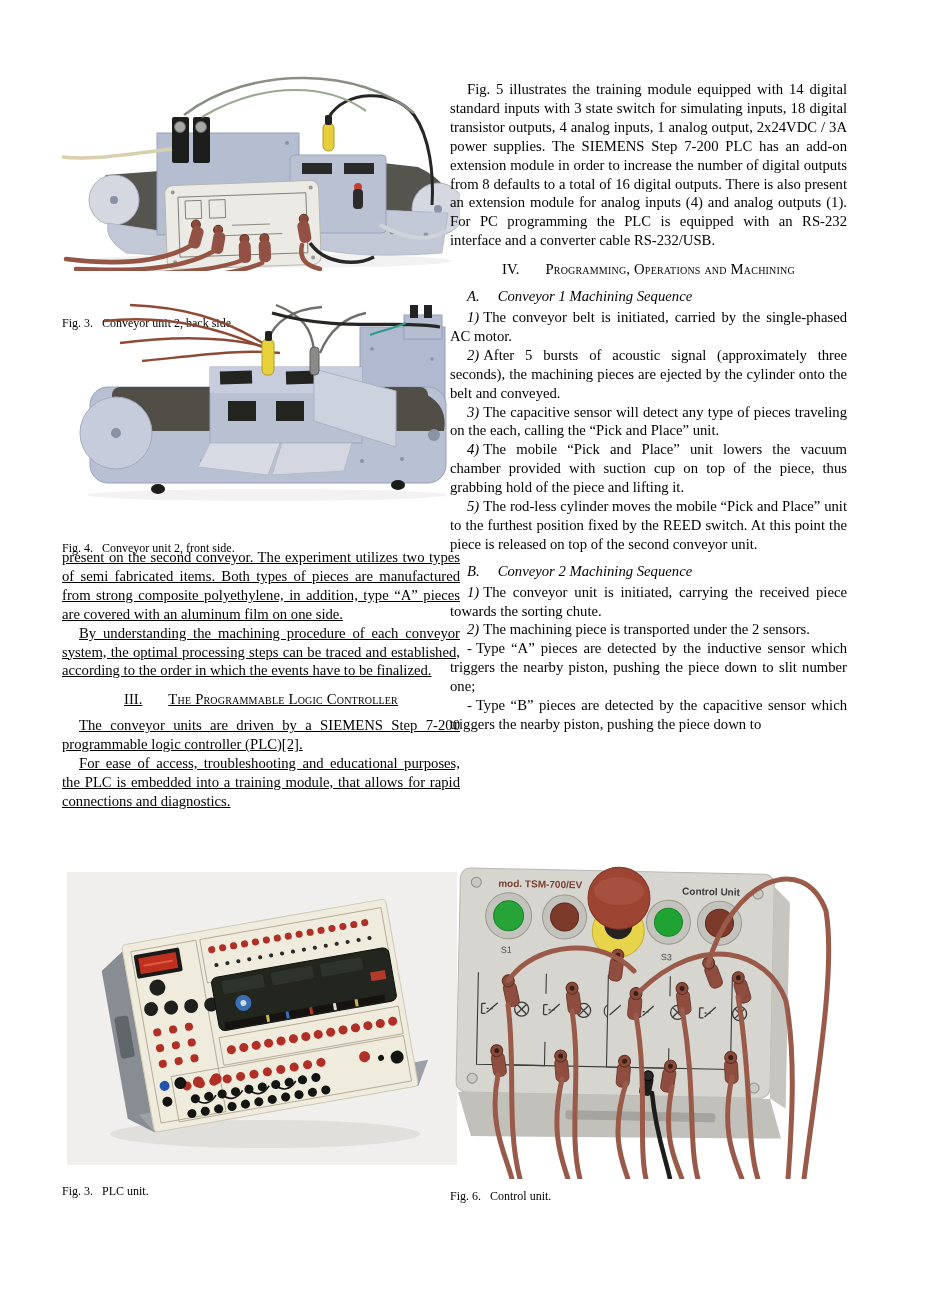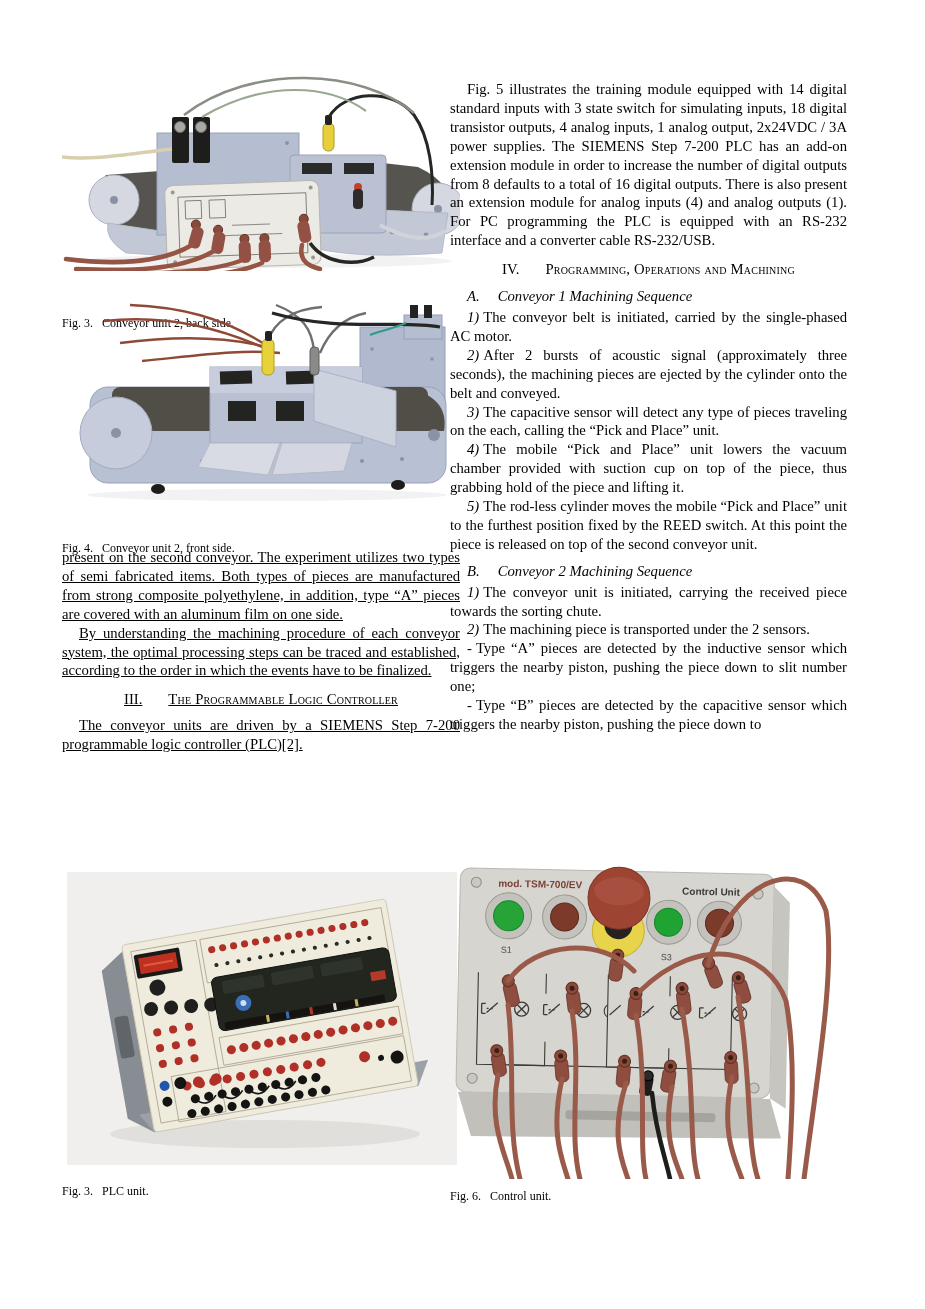--- a/index.html
+++ b/index.html
@@ -183,20 +183,21 @@
 
   <div class="abs caption" style="top:541px;">
     <span class="cap-label">Fig. 4.</span><span>Conveyor unit 2, front side.</span>
   </div>
 
   <div class="abs body-text" style="top:548px;width:398px;text-decoration:underline;">
     <p class="noindent">present on the second conveyor. The experiment utilizes two types of semi fabricated items. Both types of pieces are manufactured from strong composite polyethylene, in addition, type “A” pieces are covered with an aluminum film on one side.</p>
     <p>By understanding the machining procedure of each conveyor system, the optimal processing steps can be traced and established, according to the order in which the events have to be finalized.</p>
     <p class="sec-head"><span class="sec-num">III.</span><span class="sec-title">The Programmable Logic Controller</span></p>
     <p>The conveyor units are driven by a SIEMENS Step 7-200 programmable logic controller (PLC)[2].</p>
+    <p>For ease of access, troubleshooting and educational purposes, the PLC is embedded into a training module, that allows for rapid connections and diagnostics.</p>
   </div>
 
   <figure class="abs" style="top:872px;left:5px;">
     <svg width="390" height="293" viewBox="0 0 390 293">
       <rect x="0" y="0" width="390" height="293" fill="#f0efed"></rect>
       <ellipse cx="198" cy="262" rx="155" ry="14" fill="#e0dfdc"></ellipse>
       <g transform="rotate(-10 195 150)">
 
         <path d="M70,56 L70,240 L46,222 L46,72 Z" fill="#878d93"></path>
         <path d="M70,240 L338,240 L352,216 L58,220 Z" fill="#9ba1a7"></path>
@@ -274,21 +275,21 @@
 </div>
 
 <div class="col col-right">
 
   <div class="abs body-text" style="top:80px;width:397px;">
     <p>Fig. 5 illustrates the training module equipped with 14 digital standard inputs with 3 state switch for simulating inputs, 18 digital transistor outputs, 4 analog inputs, 1 analog output, 2x24VDC / 3A power supplies. The SIEMENS Step 7-200 PLC has an add-on extension module in order to increase the number of digital outputs from 8 defaults to a total of 16 digital outputs. There is also present an extension module for analog inputs (4) and analog outputs (1). For PC programming the PLC is equipped with an RS-232 interface and a converter cable RS-232/USB.</p>
     <p class="sec-head"><span class="sec-num">IV.</span><span class="sec-title">Programming, Operations and Machining</span></p>
 
     <p class="sub-head"><span class="sub-num">A.</span><span>Conveyor 1 Machining Sequence</span></p>
     <p class="itm"><span class="n">1)</span><span>The conveyor belt is initiated, carried by the single-phased AC motor.</span></p>
-    <p class="itm"><span class="n">2)</span><span>After 2 bursts of acoustic signal (approximately three seconds), the machining pieces are ejected by the cylinder onto the belt and conveyed.</span></p>
+    <p class="itm"><span class="n">2)</span><span>After 5 bursts of acoustic signal (approximately three seconds), the machining pieces are ejected by the cylinder onto the belt and conveyed.</span></p>
     <p class="itm"><span class="n">3)</span><span>The capacitive sensor will detect any type of pieces traveling on the each, calling the “Pick and Place” unit.</span></p>
     <p class="itm"><span class="n">4)</span><span>The mobile “Pick and Place” unit lowers the vacuum chamber provided with suction cup on top of the piece, thus grabbing hold of the piece and lifting it.</span></p>
     <p class="itm"><span class="n">5)</span><span>The rod-less cylinder moves the mobile “Pick and Place” unit to the furthest position fixed by the REED switch. At this point the piece is released on top of the second conveyor unit.</span></p>
 
     <p class="sub-head"><span class="sub-num">B.</span><span>Conveyor 2 Machining Sequence</span></p>
     <p class="itm"><span class="n">1)</span><span>The conveyor unit is initiated, carrying the received piece towards the sorting chute.</span></p>
     <p class="itm"><span class="n">2)</span><span>The machining piece is transported under the 2 sensors.</span></p>
     <p class="itm"><span class="d">-</span><span>Type “A” pieces are detected by the inductive sensor which triggers the nearby piston, pushing the piece down to slit number one;</span></p>
     <p class="itm"><span class="d">-</span><span>Type “B” pieces are detected by the capacitive sensor which triggers the nearby piston, pushing the piece down to</span></p>
   </div>

